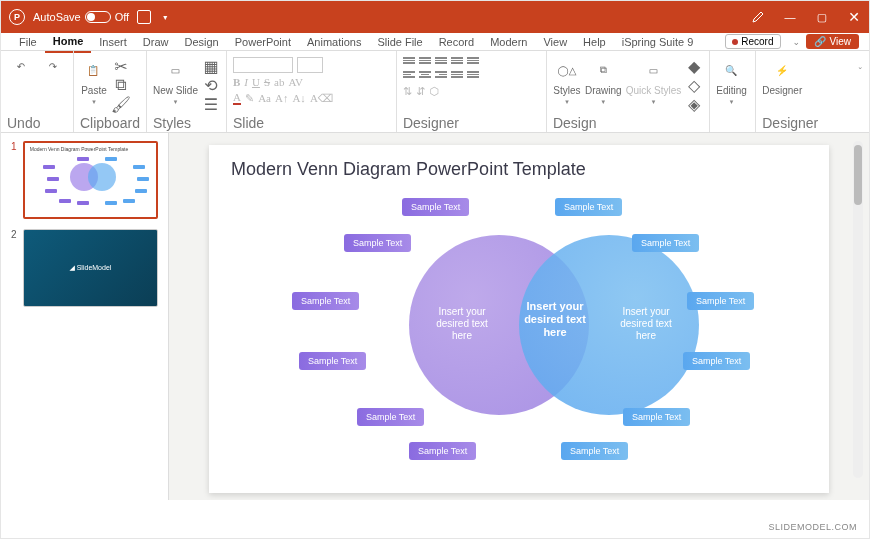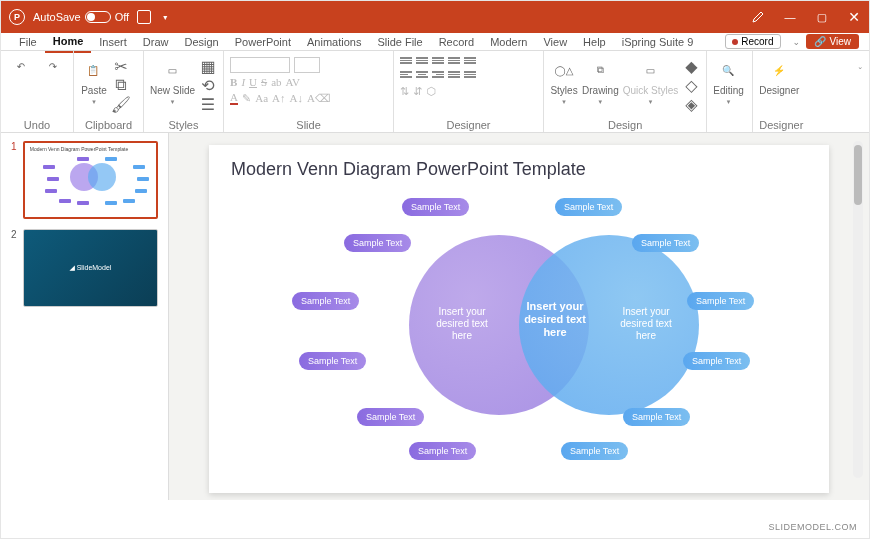--- a/index.html
+++ b/index.html
@@ -22,21 +22,21 @@
   .tab.active { color: #111; border-bottom: 2px solid #c8411e; font-weight: 600; }
   .file-tab { color: #555; }
   .tabs-right { margin-left: auto; display: flex; align-items: center; gap: 6px; }
   .record-btn { border: 1px solid #bbb; border-radius: 3px; padding: 1px 6px; font-size: 10px; display: flex; align-items: center; gap: 3px; }
   .rec-dot { width: 6px; height: 6px; background: #c0392b; border-radius: 50%; }
   .share-btn { background: #c8411e; color: #fff; border-radius: 3px; padding: 2px 8px; font-size: 10px; display:flex; align-items:center; gap:3px;}
   .chev { margin-left:6px; font-size:9px; color:#888;}
 
   .ribbon { height: 82px; display: flex; border-bottom: 1px solid #ddd; background: #fff; }
   .group { border-right: 1px solid #e0e0e0; padding: 2px 6px 0 6px; display: flex; flex-direction: column; justify-content: space-between; }
-  .group-label { font-size: 11px; color: #777; text-align: center; padding-bottom: 1px; }
+  .group-label { font-size: 14px; color: #777; padding-bottom: 1px; }
   .group-body { display: flex; align-items: flex-start; gap: 4px; flex: 1; padding-top: 4px; }
   .rbtn { display: flex; flex-direction: column; align-items: center; gap: 2px; font-size: 10px; color: #666; min-width: 28px; position: relative; }
   .rbtn.disabled { color: #bbb; }
   .ic { width: 18px; height: 18px; display:flex; align-items:center; justify-content:center; color:#666; }
   .ic.big { width: 26px; height: 26px; }
   .stack { display:flex; flex-direction:column; gap:1px; }
   .row { display:flex; gap:4px; align-items:center; }
   .font-box { border:1px solid #ccc; font-size:10px; color:#bbb; padding:0 4px; min-width:60px; height:16px; display:flex; align-items:center; }
   .size-box { border:1px solid #ccc; font-size:10px; color:#bbb; width:26px; height:16px; }
   .txtbtn { font-size:11px; color:#bbb; font-family: "Times New Roman", serif; }
@@ -62,21 +62,21 @@
   .slide { width: 620px; height: 348px; background:#fff; box-shadow: 0 2px 6px rgba(0,0,0,0.15); position:relative; }
   .slide-title { font-size: 18px; color:#3a3a4a; padding: 14px 22px 0 22px; font-weight:400; }
   .venn-area { position:relative; width:100%; height:290px; }
   .circle { position:absolute; width:180px; height:180px; border-radius:50%; top:55px; }
   .c-left { left: 200px; background: radial-gradient(circle at 35% 35%, #b39ae7, #9a7fe0); opacity:0.85; }
   .c-right { left: 310px; background: radial-gradient(circle at 65% 35%, #7bbef0, #5aa7ef); opacity:0.85; }
   .c-txt { position:absolute; color:#fff; font-size:10px; text-align:center; width:70px; line-height:1.2; }
   .c-txt.left { left: 218px; top: 126px; }
   .c-txt.right { left: 402px; top: 126px; }
   .c-txt.center { left: 311px; top: 120px; font-weight:700; font-size:11px; }
-  .pill { position:absolute; color:#fff; font-size:9px; padding:4px 9px; border-radius:9px; white-space:nowrap; }
+  .pill { position:absolute; color:#fff; font-size:9px; padding:4px 9px; border-radius:3px; white-space:nowrap; }
   .pp { background: linear-gradient(90deg,#8a6be0,#a78be8); }
   .pb { background: linear-gradient(90deg,#5aa7ef,#7bbef0); }
 
   .vscroll { position:absolute; right:6px; top:8px; bottom:22px; width:10px; background:#eee; border-radius:5px; }
   .vthumb { position:absolute; top:4px; left:1px; right:1px; height:60px; background:#bbb; border-radius:4px; }
 
   .watermark { position:absolute; right:12px; bottom:6px; font-size:9px; color:#888; letter-spacing:0.5px; }
   .drop-arrow { font-size:7px; color:#888; }
 </style>
 </head>

